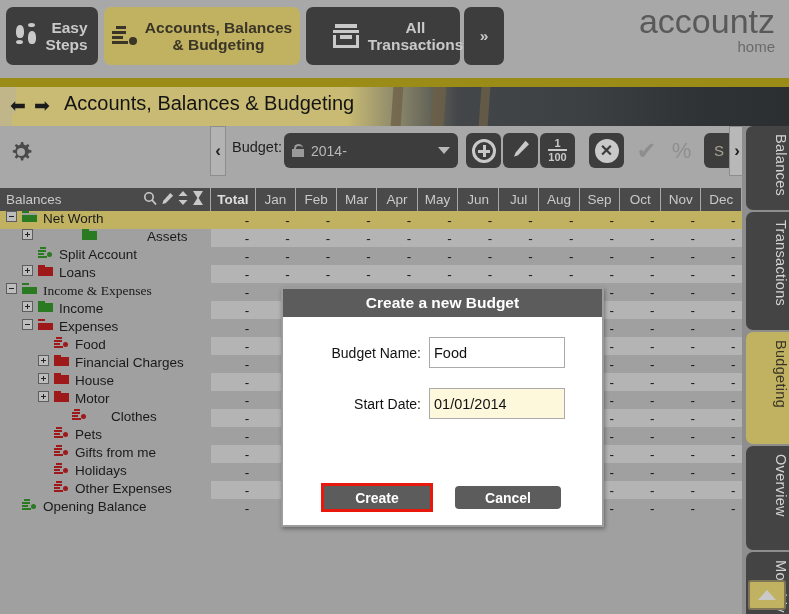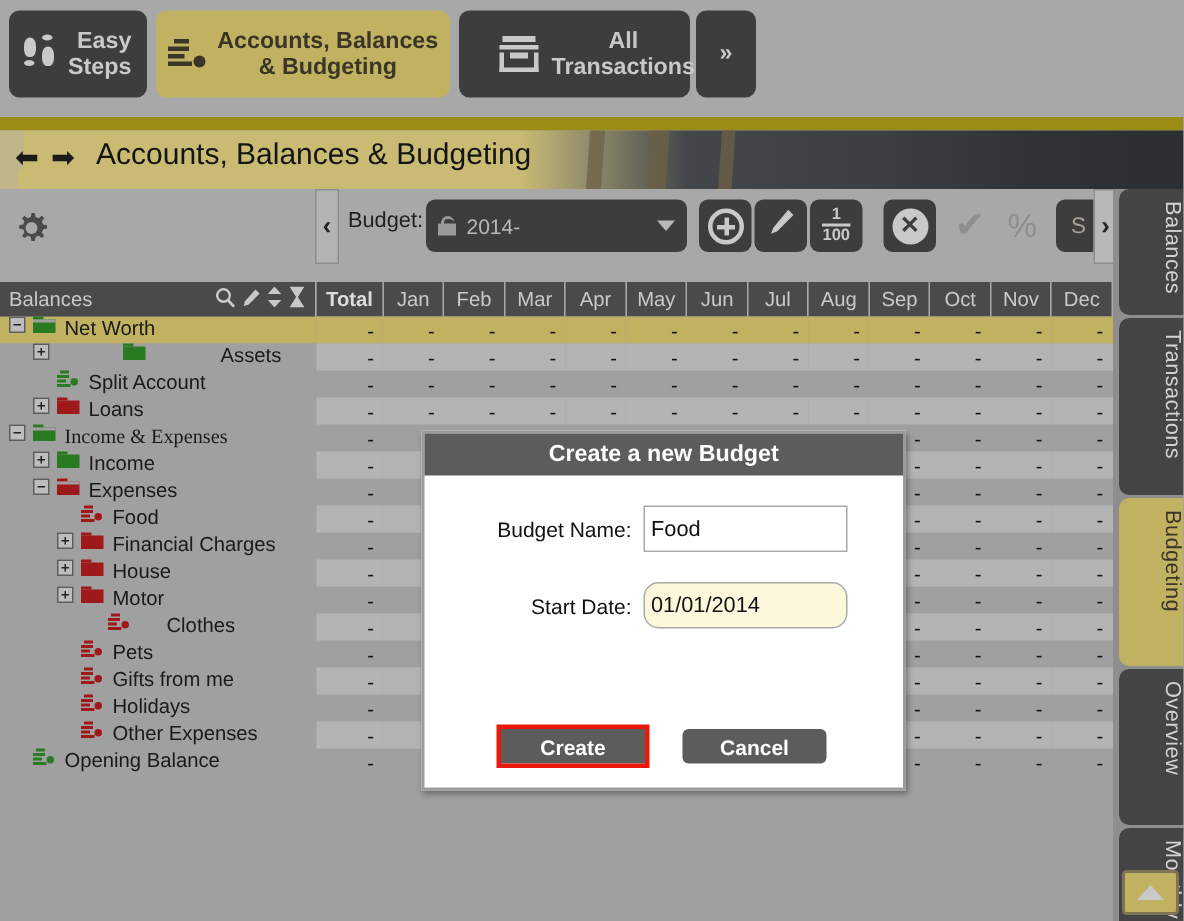--- a/index.html
+++ b/index.html
@@ -249,24 +249,24 @@
     display:flex; align-items:center; justify-content:center;
     font-size: 15.5px; font-weight: bold;
   }
   .dlg-row { display:flex; align-items:center; margin-top: 20px; padding-right: 37px; }
   .dlg-row .dlg-label { flex:1; text-align:right; font-size: 14px; color:#111; padding-right: 8px; }
   .dlg-row input {
     width: 136px; height: 31px; font-size: 14.5px; padding: 0 4px;
     border: 1px solid #aaa; background: #fff; color:#111;
     font-family: "Liberation Sans", sans-serif;
   }
-  .dlg-row input.focused { background: #fdf8dc; border-radius: 10px; }
+  .dlg-row input.focused { background: #fdf8dc; }
   .dlg-buttons { position:absolute; left: 0; bottom: 16px; width: 100%; display:flex; justify-content:center; gap: 25px; }
   .dlg-btn {
-    width: 96px; height: 23px; background:#5c5c5c; color:#fff;
+    width: 106px; height: 23px; background:#5c5c5c; color:#fff;
     border: none; border-radius: 4px; font-size: 14px; font-weight: bold;
     cursor:pointer; font-family: "Liberation Sans", sans-serif;
   }
   .dlg-btn.highlight { border-radius: 0; outline: 3px solid #e8180c; }
 </style>
 </head>
 <body>
 
 <div id="app">
 
@@ -310,20 +310,22 @@
       </span>
       <span class="nb-label">All
 Transactions</span>
     </div>
 
     <div class="navbtn" id="nav-more">
       <span class="nb-label">»</span>
     </div>
 
     <div class="logo">
+      <div class="main">accountz</div>
+      <div class="sub">home</div>
     </div>
   </div>
 
   <div class="goldstripe"></div>
 
   <div class="banner">
     <div class="tex" style="left:392px; width:10px;"></div>
     <div class="tex" style="left:432px; width:13px;"></div>
     <div class="tex" style="left:480px; width:9px;"></div>
     <div class="tex2" style="left:404px; width:16px; top:4px; height:26px;"></div>

